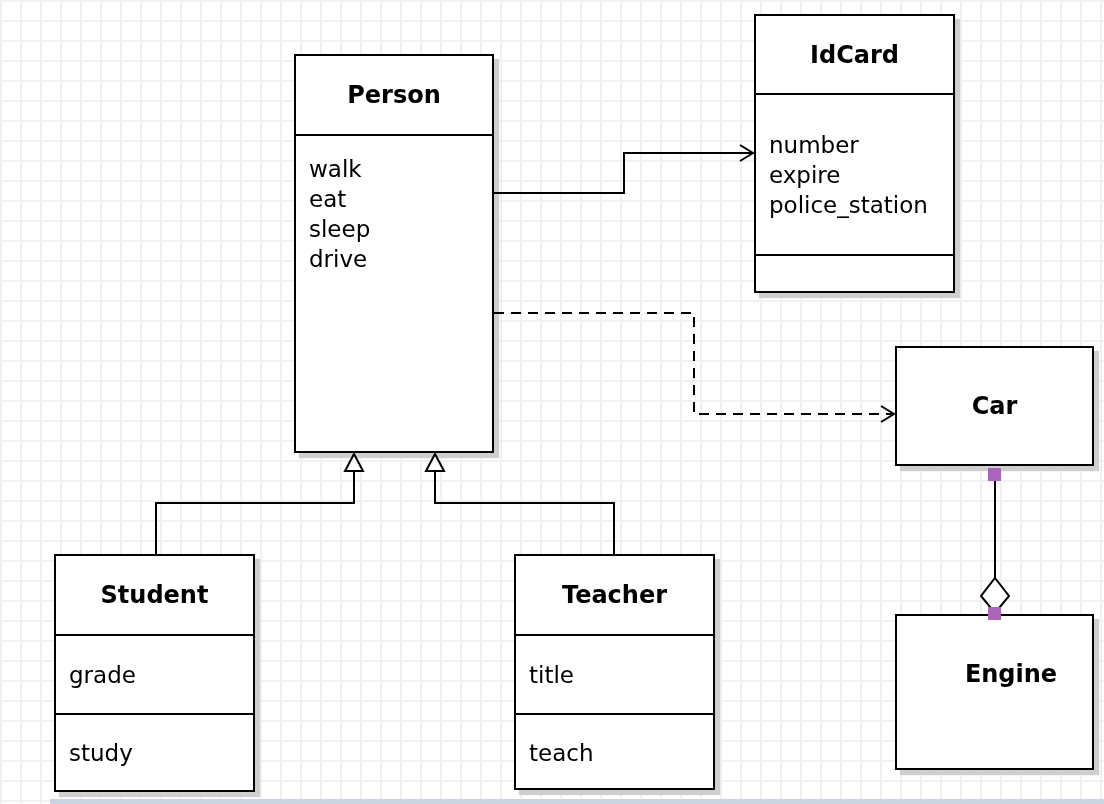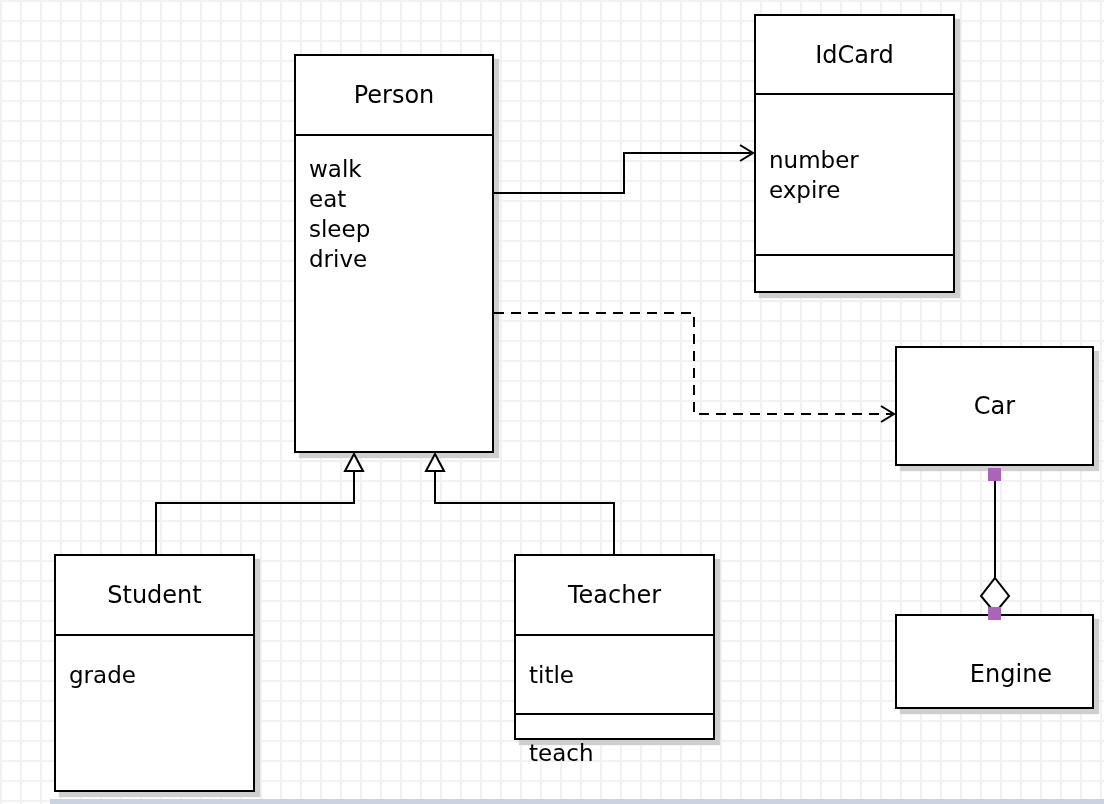--- a/index.html
+++ b/index.html
@@ -18,21 +18,21 @@
   .uml-class{
     position:absolute;
     box-sizing:border-box;
     border:2px solid #000;
     background:#fff;
     box-shadow:5px 5px 1px 0 #cfcfcf;
   }
   .uml-title{
     box-sizing:border-box;
     display:flex;align-items:center;justify-content:center;
-    font-weight:normal;font-size:24px;
+    font-weight:bold;font-size:24px;
   }
   .uml-sec{
     box-sizing:border-box;
     border-top:2px solid #000;
     display:flex;flex-direction:column;justify-content:center;
   }
   .uml-line{
     font-size:23px;line-height:30px;
     padding-left:13px;
     white-space:nowrap;
@@ -56,40 +56,44 @@
       <div class="uml-line">sleep</div>
       <div class="uml-line">drive</div>
     </div>
   </div>
 
   <div class="uml-class" style="left:754px;top:14px;width:201px;height:279px;">
     <div class="uml-title" style="height:77px">IdCard</div>
     <div class="uml-sec" style="height:161px">
       <div class="uml-line">number</div>
       <div class="uml-line">expire</div>
+      <div class="uml-line">police_station</div>
     </div>
     <div class="uml-sec" style="height:37px"></div>
   </div>
 
   <div class="uml-class" style="left:895px;top:346px;width:199px;height:120px;">
     <div class="uml-title" style="height:116px">Car</div>
   </div>
 
-  <div class="uml-class" style="left:895px;top:614px;width:199px;height:95px;padding-left:33px;">
+  <div class="uml-class" style="left:895px;top:614px;width:199px;height:156px;padding-left:33px;">
     <div class="uml-title" style="height:116px">Engine</div>
   </div>
 
   <div class="uml-class" style="left:54px;top:554px;width:201px;height:238px;">
     <div class="uml-title" style="height:78px">Student</div>
     <div class="uml-sec" style="height:79px">
       <div class="uml-line">grade</div>
     </div>
+    <div class="uml-sec" style="height:77px">
+      <div class="uml-line">study</div>
+    </div>
   </div>
 
-  <div class="uml-class" style="left:514px;top:554px;width:201px;height:186px;">
+  <div class="uml-class" style="left:514px;top:554px;width:201px;height:236px;">
     <div class="uml-title" style="height:78px">Teacher</div>
     <div class="uml-sec" style="height:79px">
       <div class="uml-line">title</div>
     </div>
     <div class="uml-sec" style="height:77px">
       <div class="uml-line">teach</div>
     </div>
   </div>
 
   <svg class="wires" width="1104" height="804" viewBox="0 0 1104 804">

